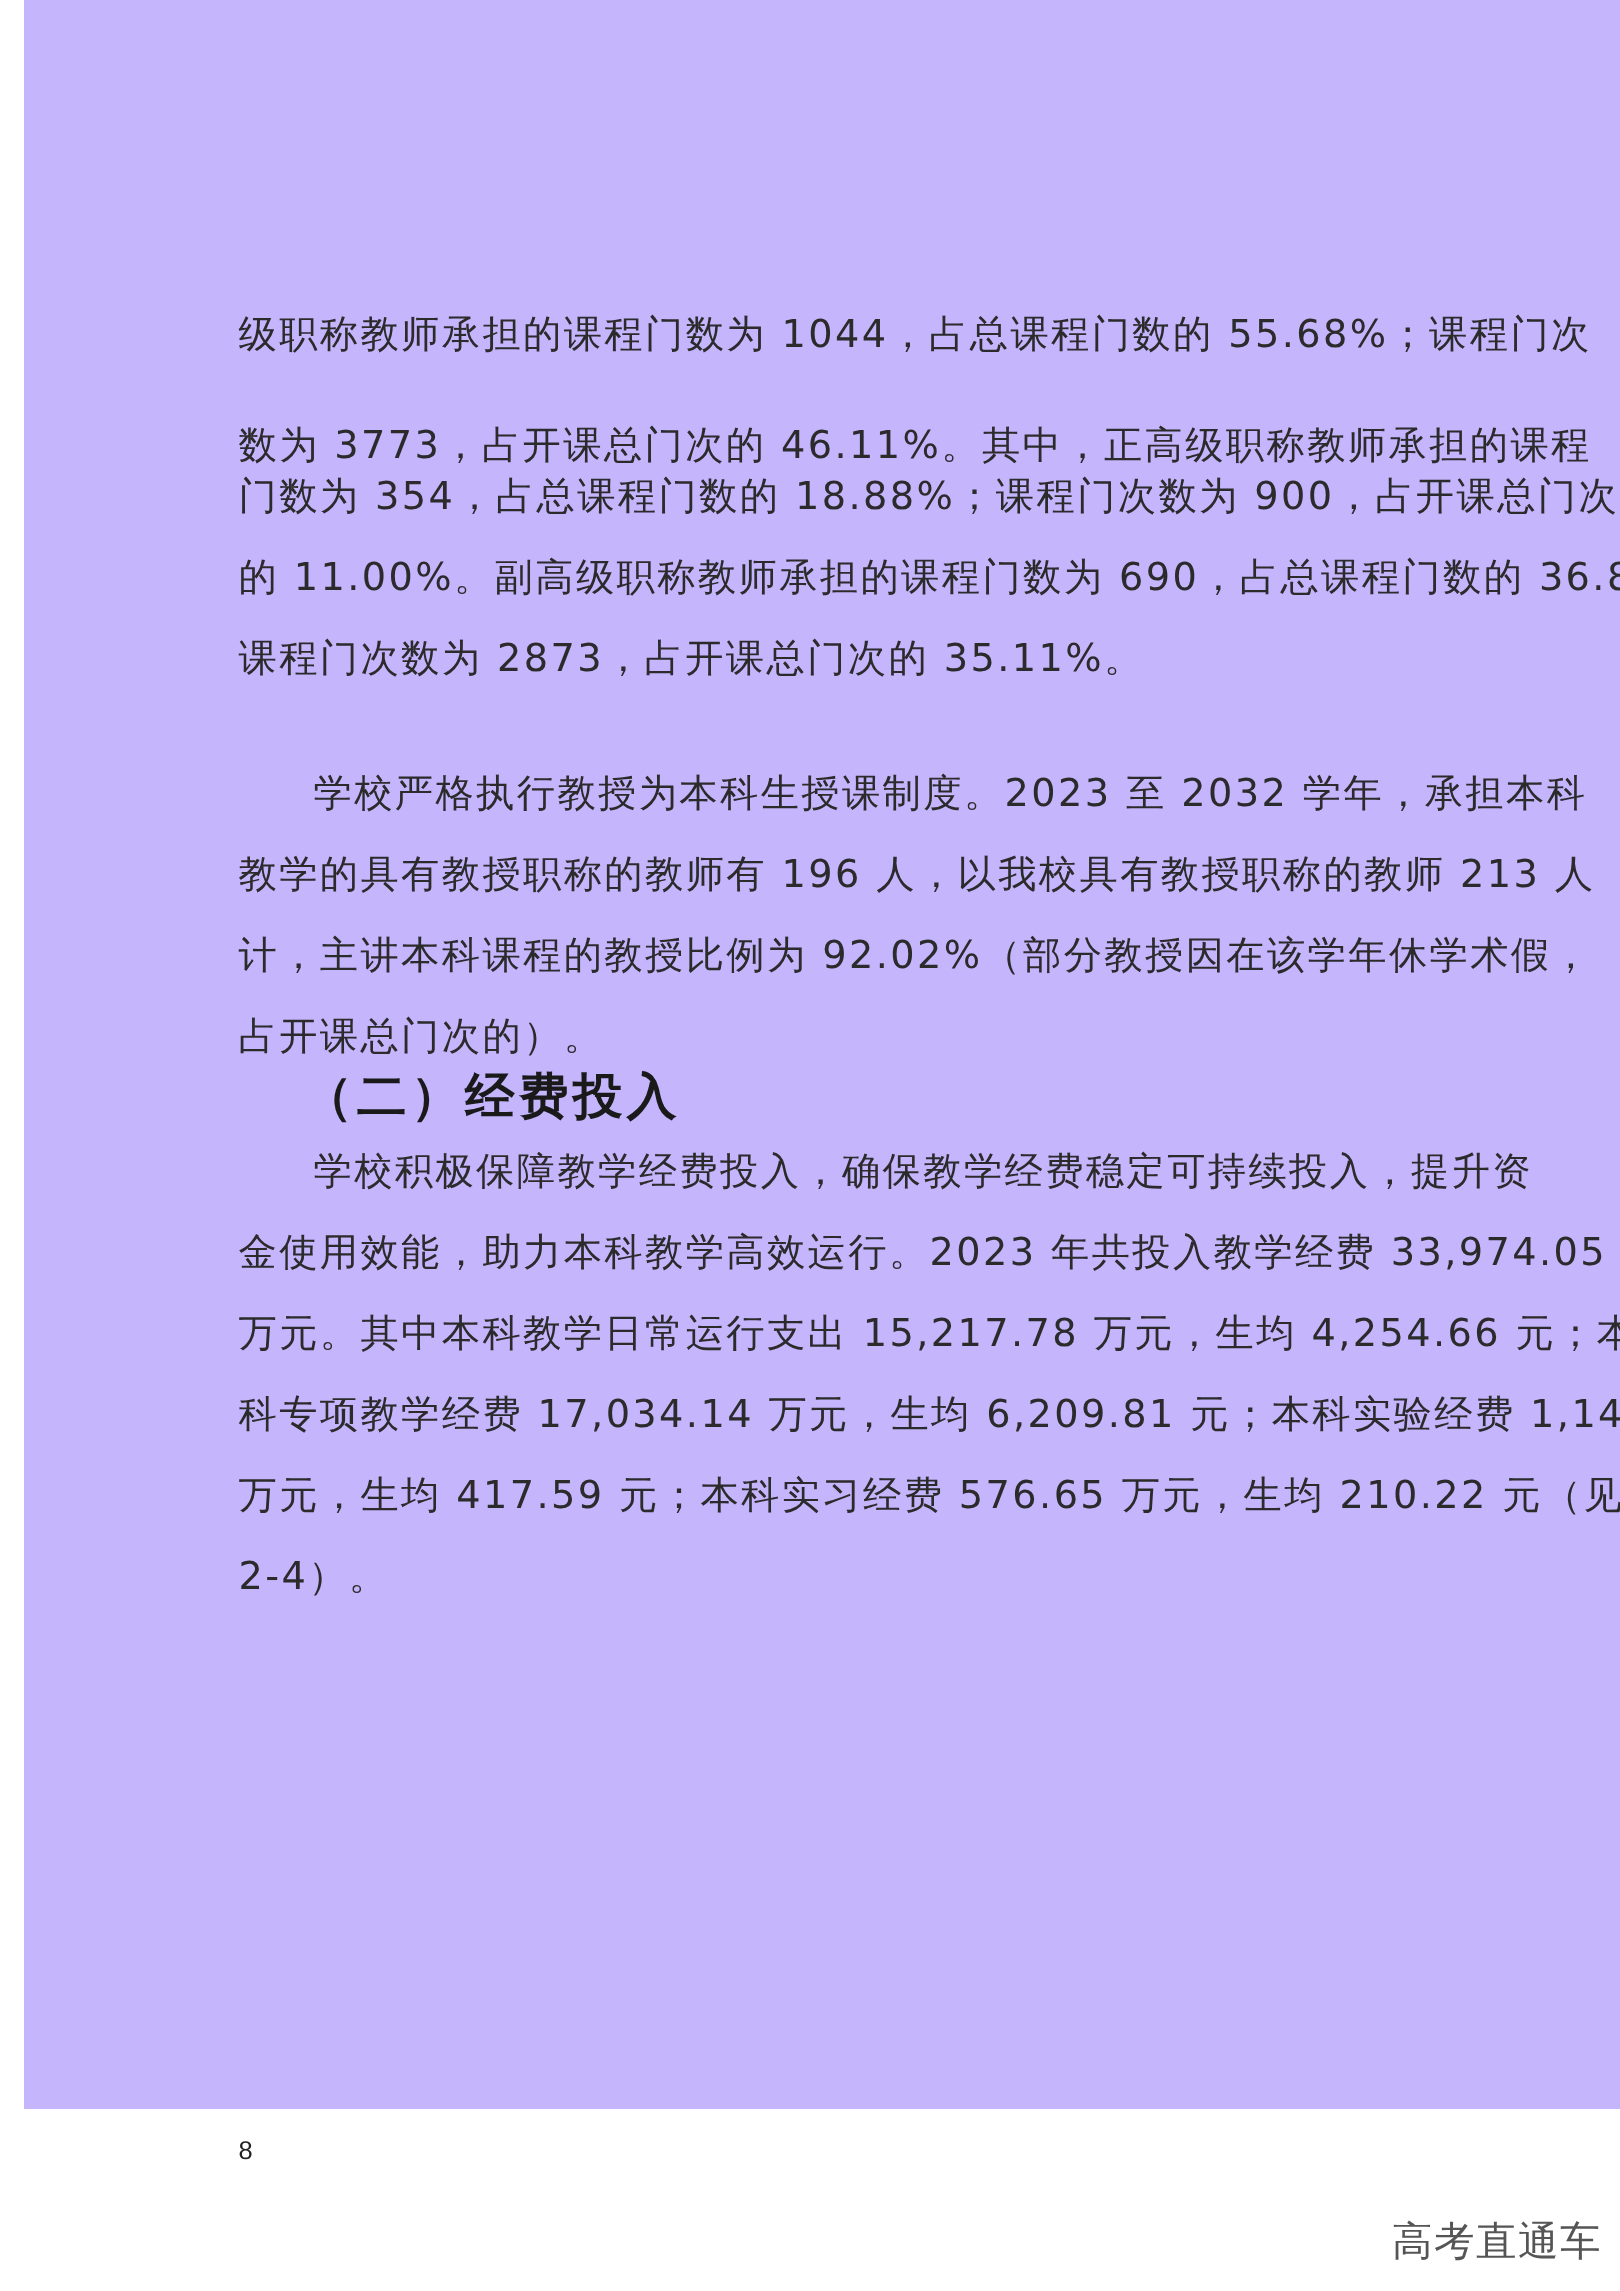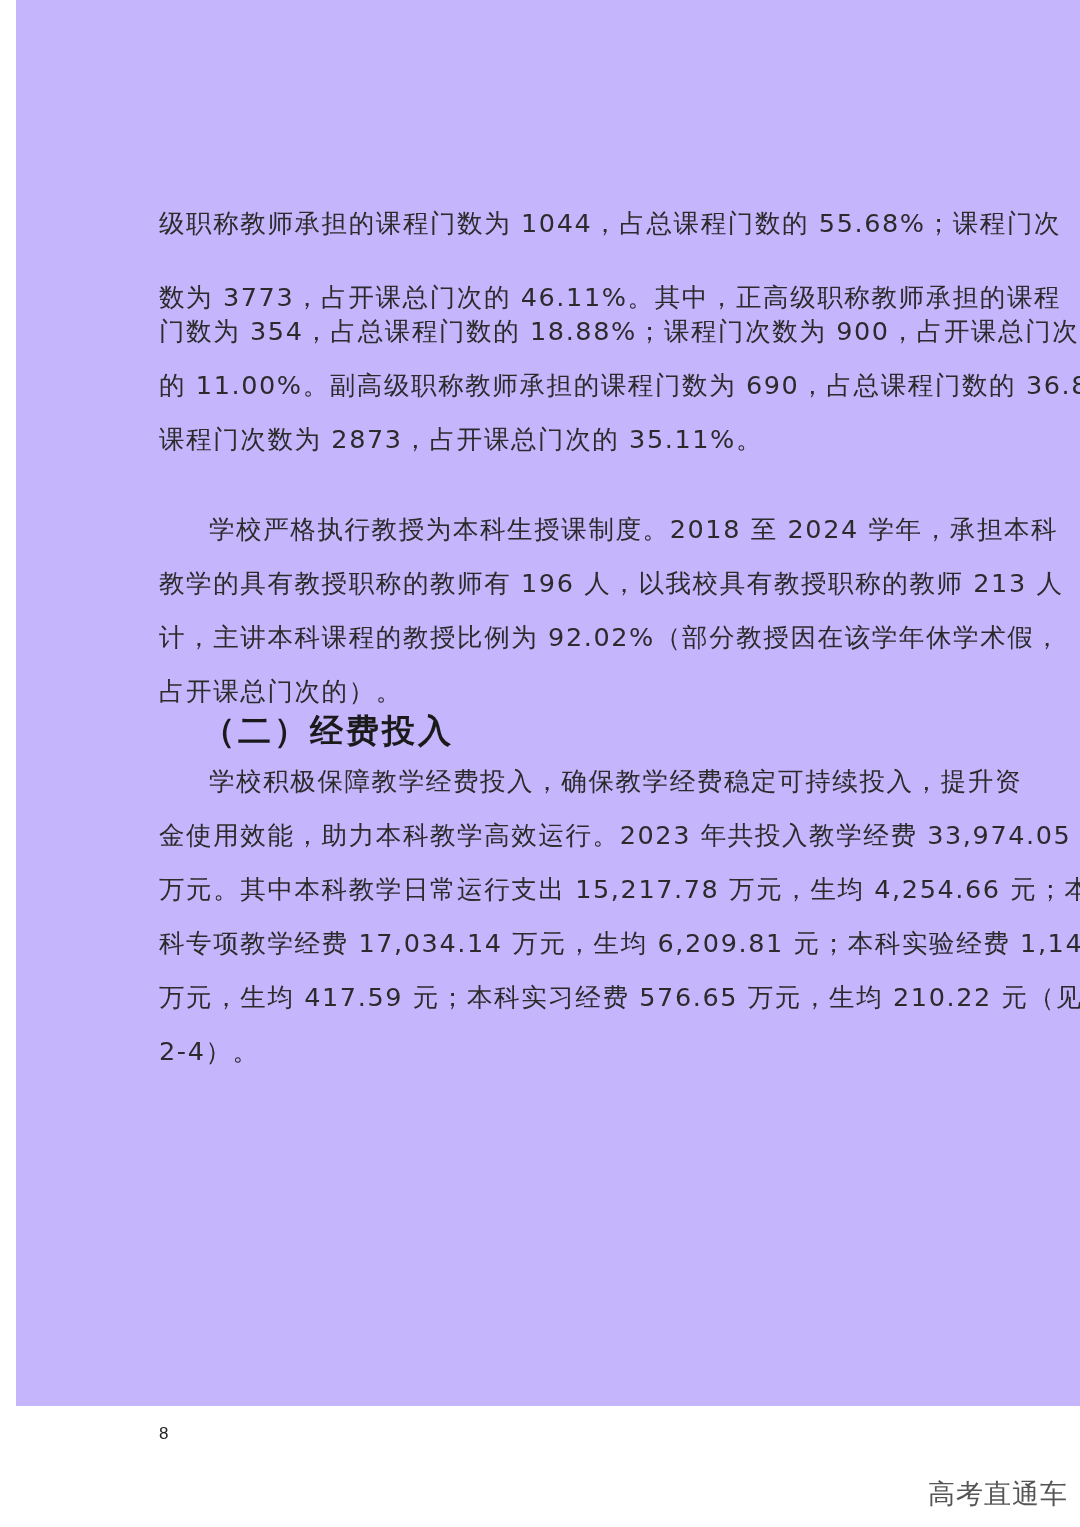--- a/index.html
+++ b/index.html
@@ -87,21 +87,21 @@
   <div class="text-block" style="top:208px;">
     <div class="line justify" style="top:0px;">级职称教师承担的课程门数为 1044，占总课程门数的 55.68%；课程门次</div>
     <div class="line justify" style="top:54px;margin-top:20px;">数为 3773，占开课总门次的 46.11%。其中，正高级职称教师承担的课程</div>
     <div class="line justify" style="top:108px;">门数为 354，占总课程门数的 18.88%；课程门次数为 900，占开课总门次</div>
     <div class="line justify" style="top:162px;">的 11.00%。副高级职称教师承担的课程门数为 690，占总课程门数的 36.80%；</div>
     <div class="line" style="top:216px;">课程门次数为 2873，占开课总门次的 35.11%。</div>
   </div>
 
 
   <div class="text-block" style="top:514px;">
-    <div class="line justify" style="left:50px; width:760px;">学校严格执行教授为本科生授课制度。2018 至 2024 学年，承担本科</div>
+    <div class="line justify" style="left:50px; width:760px;">学校严格执行教授为本科生授课制度。2023 至 2032 学年，承担本科</div>
     <div class="line justify" style="top:54px;">教学的具有教授职称的教师有 196 人，以我校具有教授职称的教师 213 人</div>
     <div class="line justify" style="top:108px;">计，主讲本科课程的教授比例为 92.02%（部分教授因在该学年休学术假，</div>
     <div class="line" style="top:162px;">占开课总门次的）。</div>
   </div>
 
   <div class="heading-section" style="top:716px;">（二）经费投入</div>
 
   <div class="text-block" style="top:766px;">
     <div class="line justify" style="left:50px; width:760px;">学校积极保障教学经费投入，确保教学经费稳定可持续投入，提升资</div>
     <div class="line justify" style="top:54px;">金使用效能，助力本科教学高效运行。2023 年共投入教学经费 33,974.05</div>

